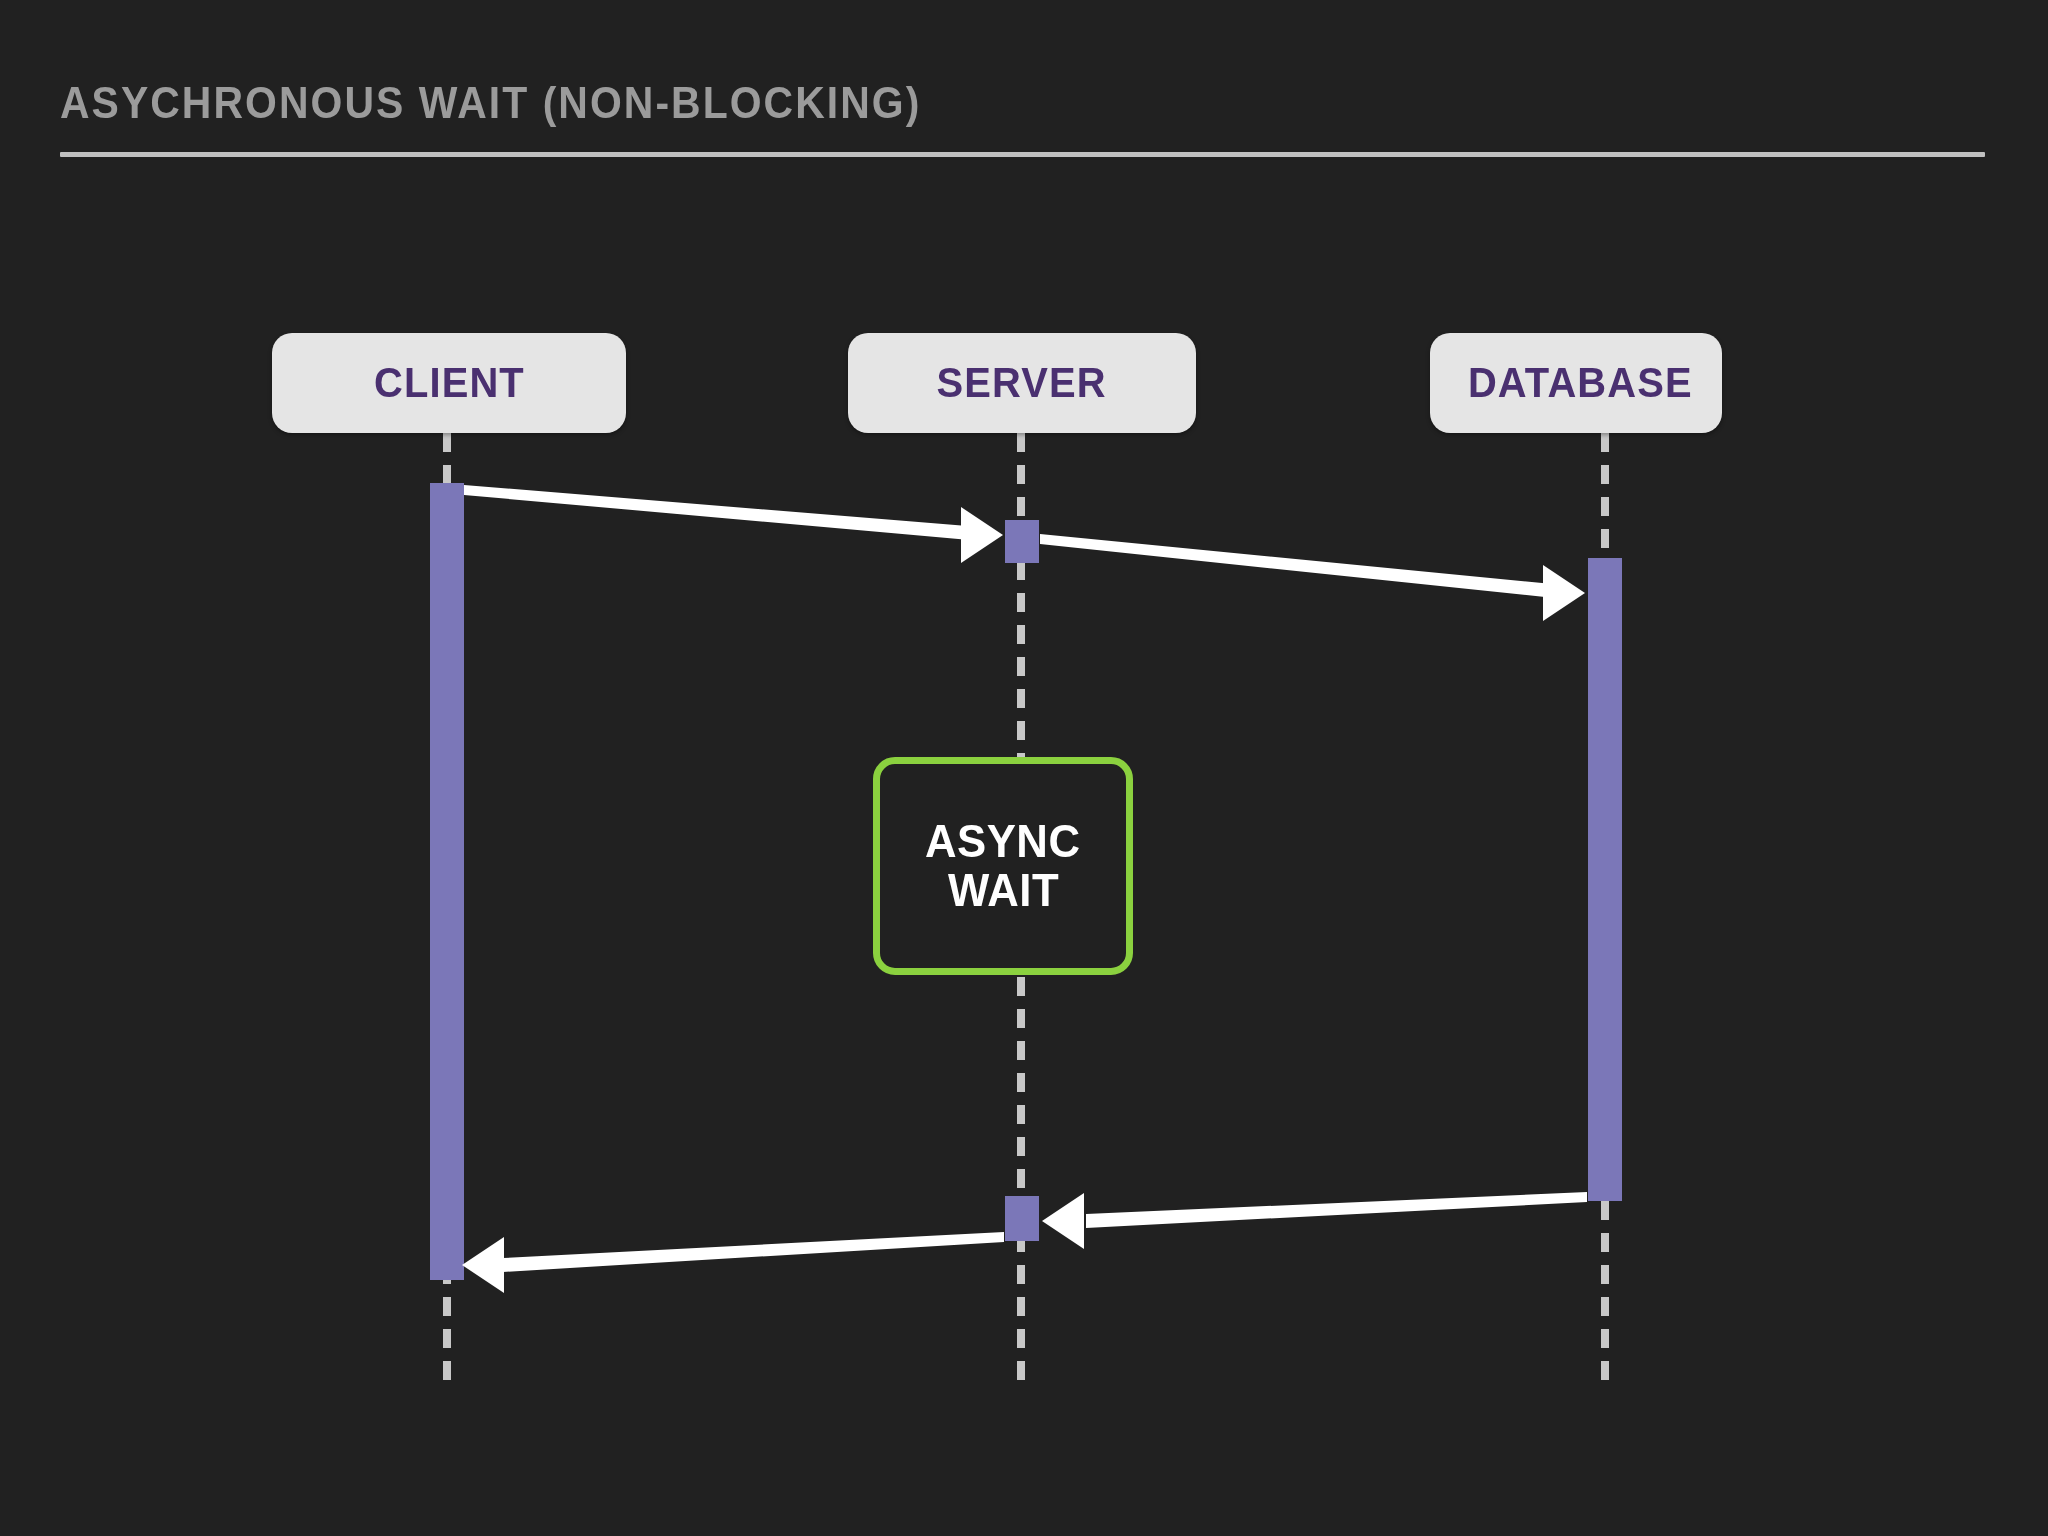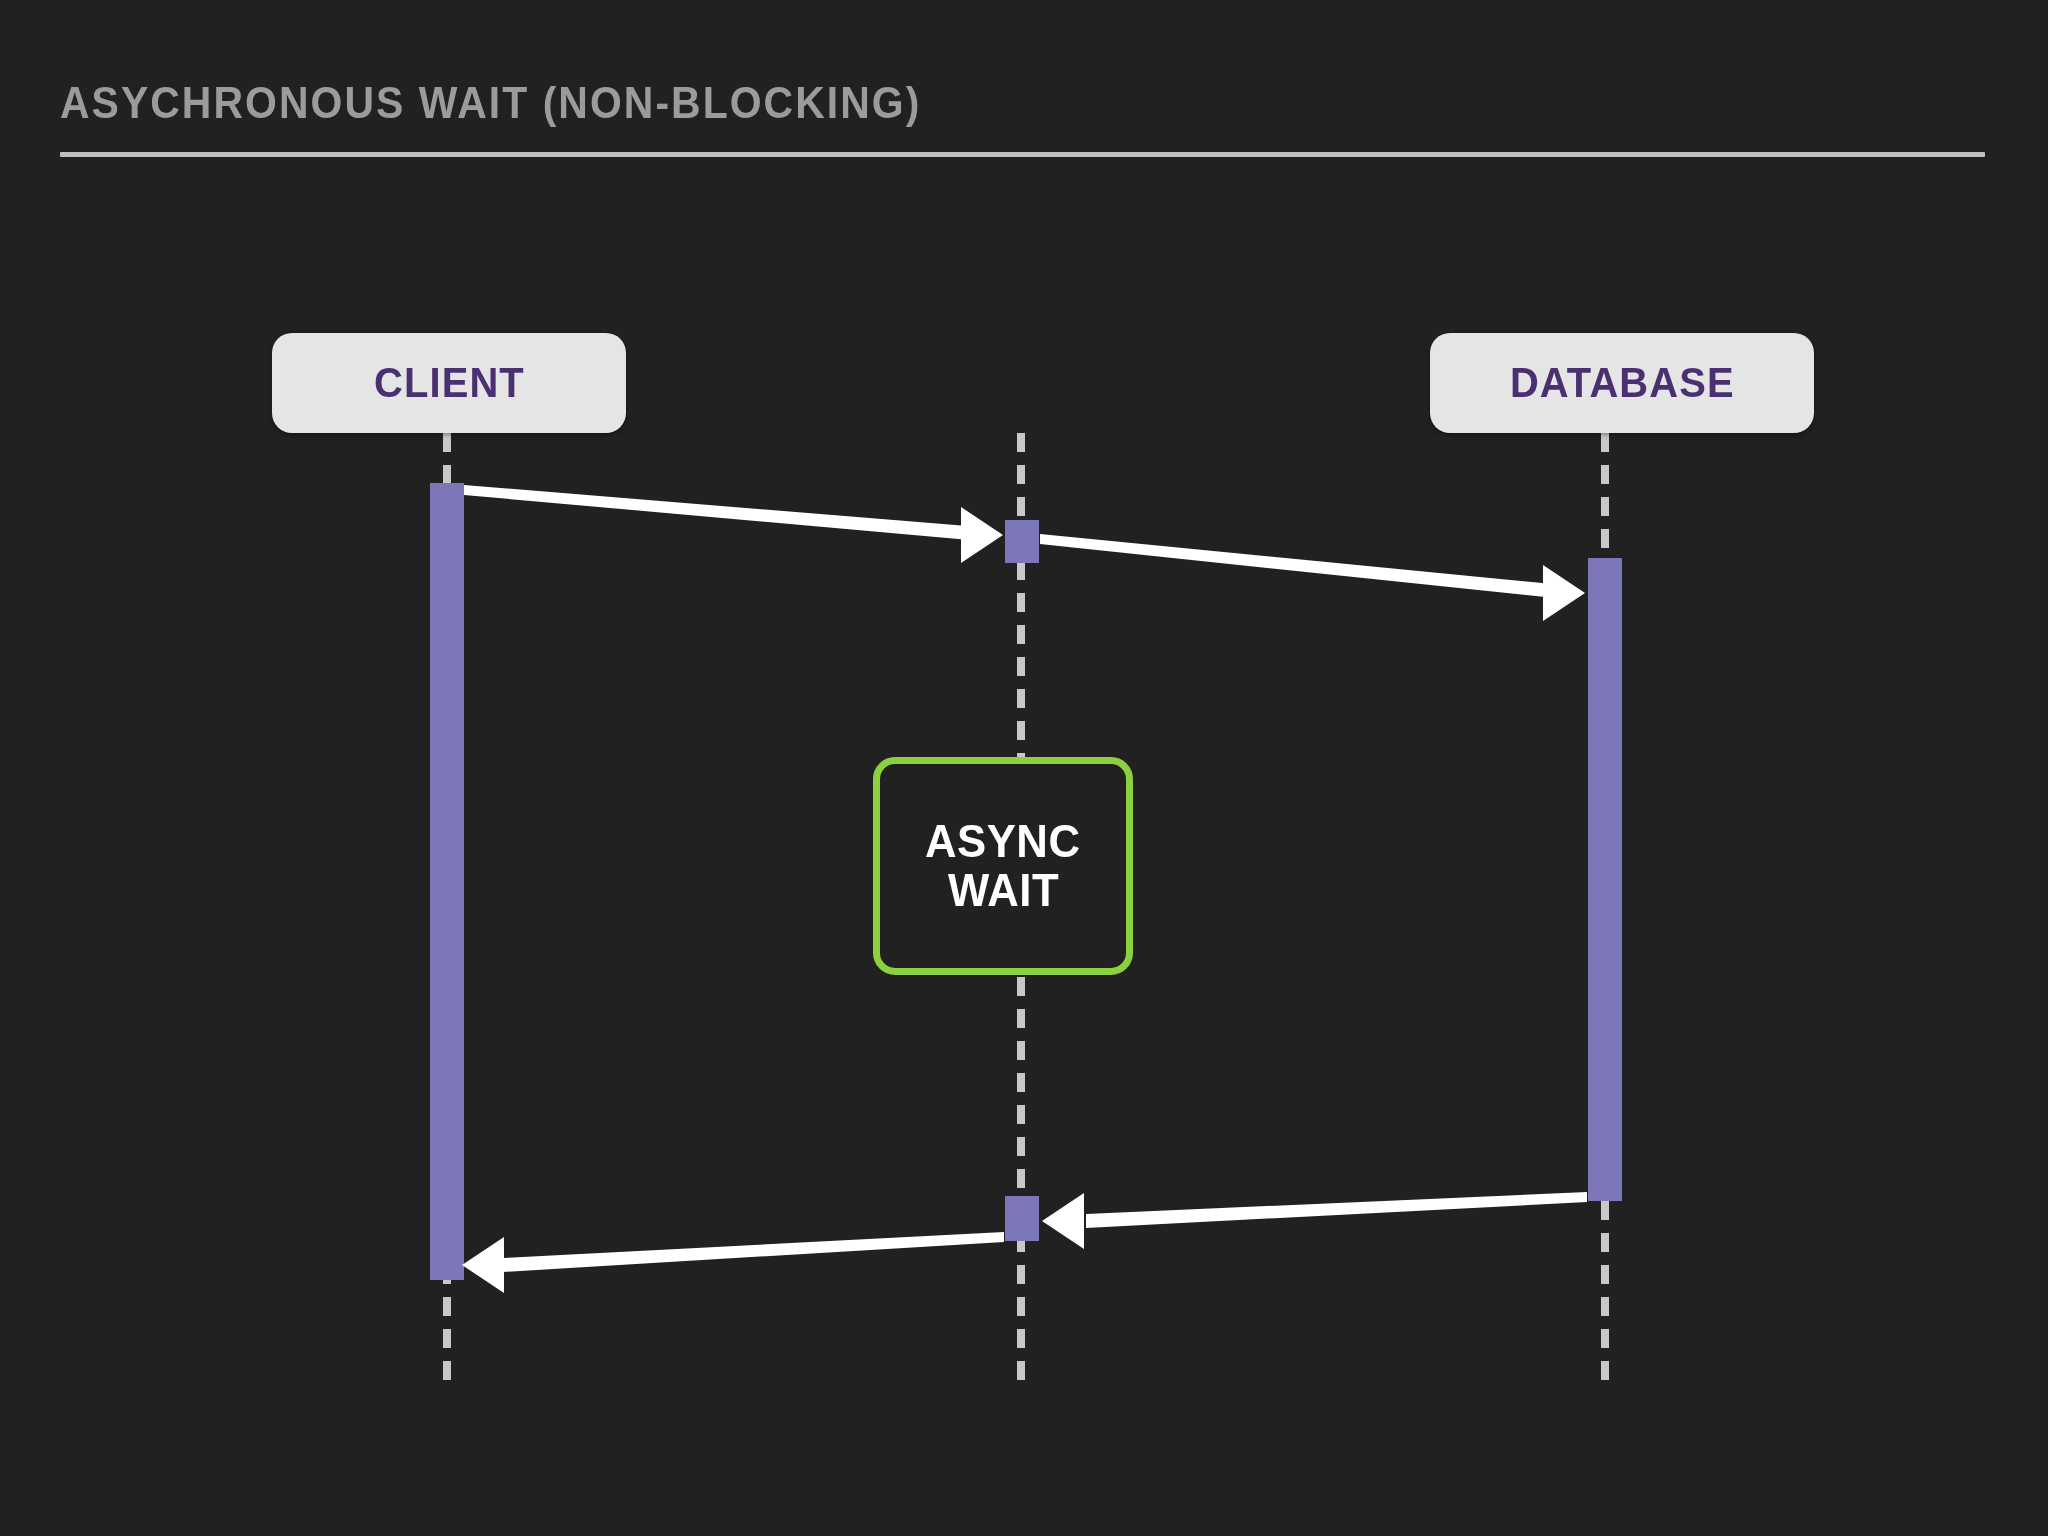--- a/index.html
+++ b/index.html
@@ -62,21 +62,21 @@
   }
   .participant-label {
     color: #4a3070;
     font-size: 42px;
     font-weight: 700;
     letter-spacing: 1.2px;
     transform: scaleX(0.95);
   }
   #participant-client   { left: 272px;  top: 333px; width: 354px; }
   #participant-server   { left: 848px;  top: 333px; width: 348px; }
-  #participant-database { left: 1430px; top: 333px; width: 384px; }
+  #participant-database { left: 1430px; top: 333px; width: 284px; padding-left: 8px; }
 
   
   #async-wait-box {
     position: absolute;
     left: 873px;
     top: 757px;
     width: 260px;
     height: 218px;
     border: 7px solid #8bd13f;
     border-radius: 22px;
@@ -134,20 +134,23 @@
     <g>
       <polygon fill="#ffffff" points="1004,1232 503,1258 503,1272 1004,1242"></polygon>
       <polygon fill="#ffffff" points="462,1265 504,1237 504,1293"></polygon>
     </g>
   </svg>
 
   <div class="participant-box" id="participant-client">
     <span class="participant-label">CLIENT</span>
   </div>
 
+  <div class="participant-box" id="participant-server">
+    <span class="participant-label">SERVER</span>
+  </div>
 
   <div class="participant-box" id="participant-database">
     <span class="participant-label">DATABASE</span>
   </div>
 
   <div id="async-wait-box">
     <div class="async-wait-line">ASYNC</div>
     <div class="async-wait-line">WAIT</div>
   </div>
 

